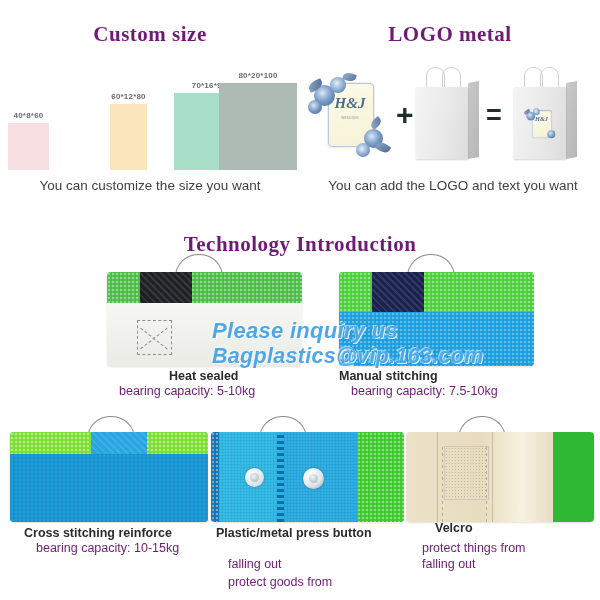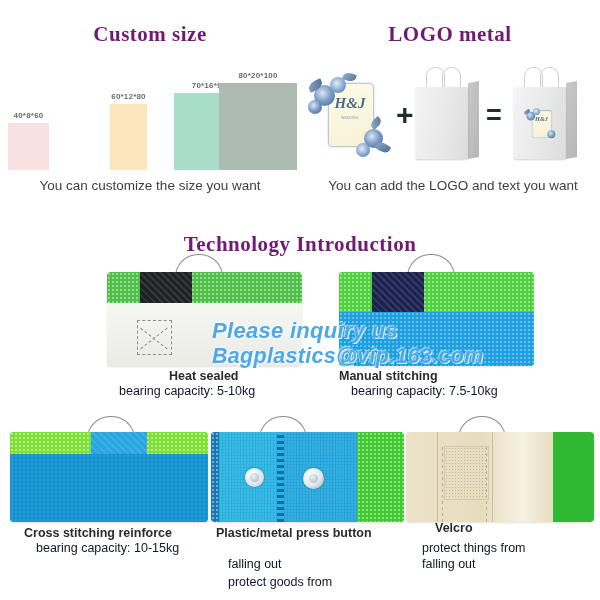--- a/index.html
+++ b/index.html
@@ -96,21 +96,21 @@
   .photo{
     position:absolute;left:0;top:0;border-radius:4px;overflow:hidden;
     box-shadow:0 1px 2px rgba(0,0,0,.12);
   }
   .pan-handle{
     position:absolute;width:46px;height:22px;
     border:1.4px solid #8a8a8a;border-bottom:none;border-radius:23px 23px 0 0;
     background:transparent;
   }
   .p-title{font-size:12.5px;font-weight:bold;color:#2b2b2b;line-height:1.3;}
-  .p-sub{font-size:12.5px;color:#0f172a;line-height:1.25;padding-left:12px;}
+  .p-sub{font-size:12.5px;color:#701a75;line-height:1.25;padding-left:12px;}
 
   
   .strip{position:absolute;left:0;width:100%;}
   .patch{position:absolute;top:0;height:100%;}
   .dotted{
     background-image:radial-gradient(rgba(255,255,255,.45) 0.7px,transparent 0.8px);
     background-size:4px 4px;
   }
   .weave{
     background-image:repeating-linear-gradient(90deg,rgba(0,0,0,.07) 0 1px,transparent 1px 3px),

